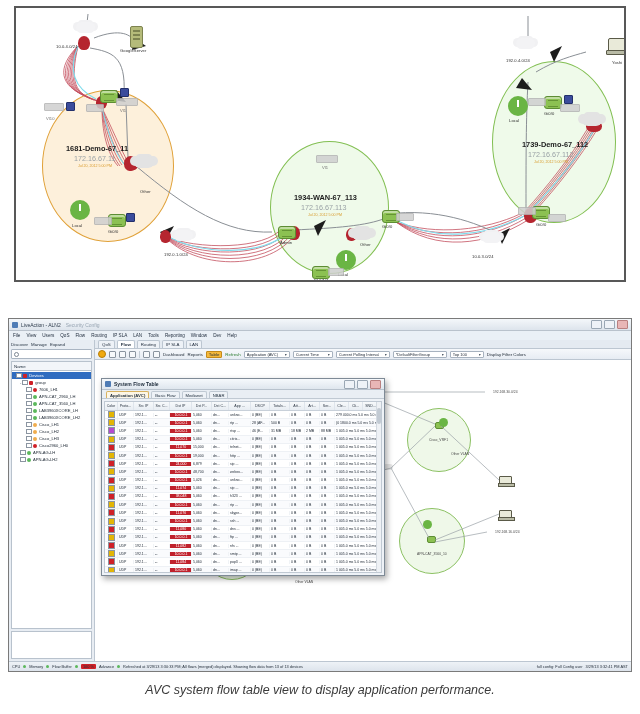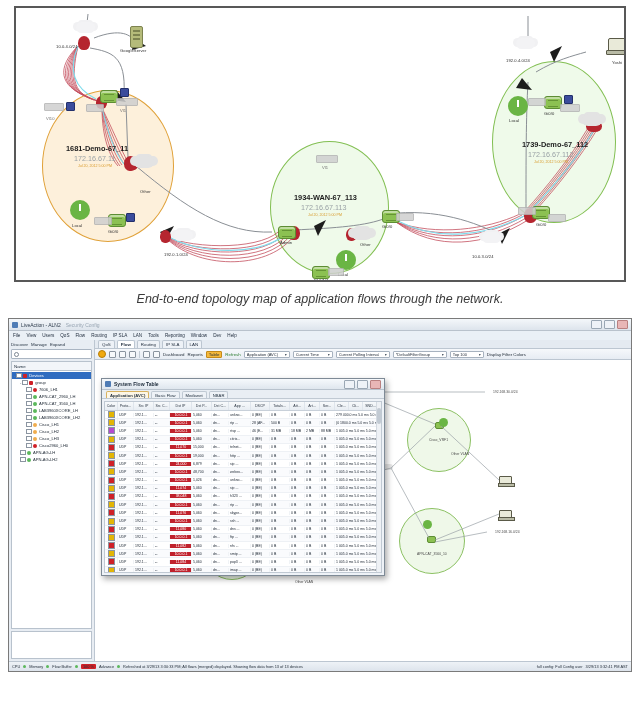--- a/index.html
+++ b/index.html
@@ -410,21 +410,20 @@
         <div class="clabel-date" style="left:518px;top:152px;">Jul 20, 2012 5:00 PM</div>
 
         <div class="node router" style="left:516px;top:198px;"></div>
         <div class="chip" style="left:502px;top:199px;width:16px;"></div>
         <div class="chip" style="left:532px;top:206px;width:16px;"></div>
         <div class="nlabel" style="left:520px;top:214px;">Gi0/0</div>
         <div class="node cloud-w" style="left:466px;top:224px;"></div>
         <div class="nlabel" style="left:456px;top:246px;">10.0.3.0/24</div>
       </div>
     </div>
-    <div class="fig-caption">End-to-end topology map of application flows through the network.</div>
   </div>
 
   <div class="figure" id="figure-liveaction">
     <div class="fig-frame" id="liveaction-frame">
       <div class="app">
 
         <div class="titlebar">
           <div class="tb-ico"></div>
           <div class="tb-text">LiveAction - ALN2</div>
           <div class="tb-dim">Security  Config</div>
@@ -1041,14 +1040,15 @@
           <span class="sbadge">100 %</span>
           <span>Advance</span>
           <span class="sdot g"></span>
           <span>Refreshed at 3/29/13 3:30:33 PM; All flows (merged) displayed.  Showing flow data from 13 of 13 devices</span>
           <span class="spacer"></span>
           <span>full config: Full Config user</span>
           <span>3/29/13 3:32:41 PM AST</span>
         </div>
       </div>
     </div>
+    <div class="fig-caption">AVC system flow table view to display application performance.</div>
   </div>
 </div>
 
 </body></html>

